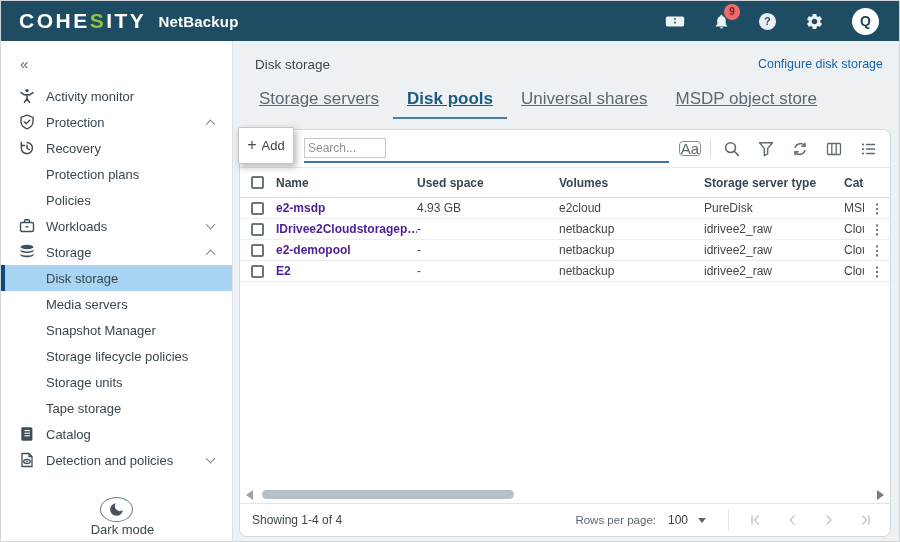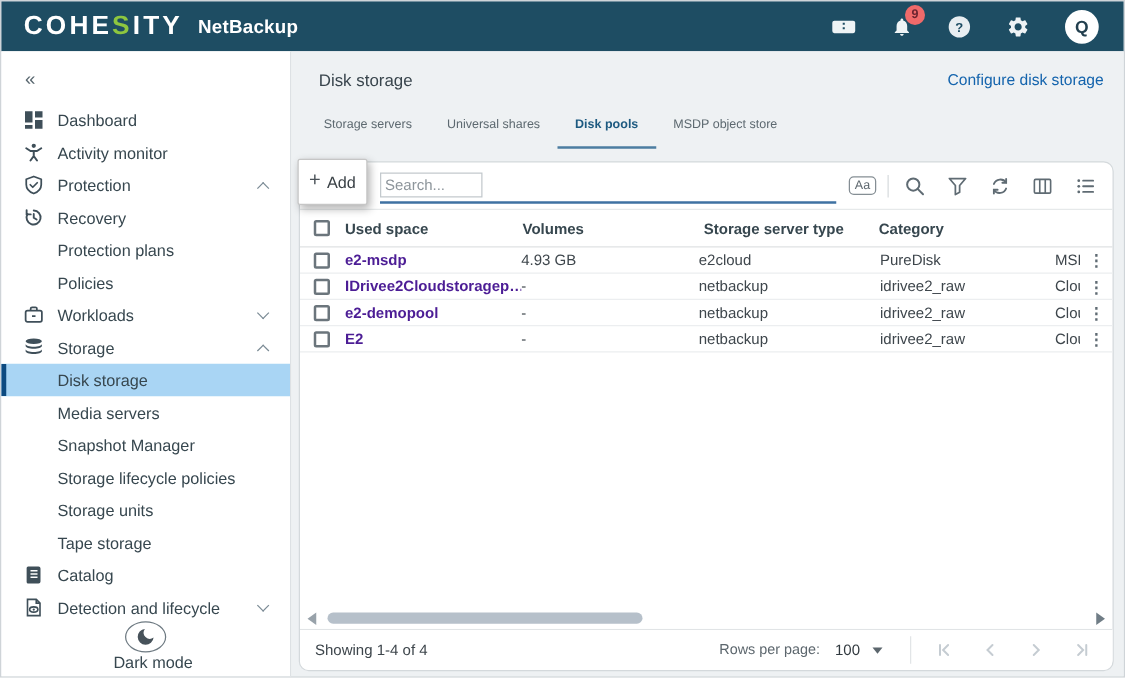--- a/index.html
+++ b/index.html
@@ -35,38 +35,38 @@
   .chev.down { transform: rotate(45deg); margin-top: -3px; }
   .darkmode { position: absolute; bottom: 6px; left: 0; right: 0; height: 40px; display: flex; align-items: center; padding-left: 12px; cursor: pointer; flex-direction: column; }
   .moon-btn { width: 33px; height: 33px; border: 1px solid #6e7a82; border-radius: 50%; display: flex; align-items: center; justify-content: center; color: #47525a; margin-right: 12px; }
   .darkmode-label { font-size: 13px; color: #37474f; }
   
   .content { flex: 1; display: flex; flex-direction: column; min-width: 0; background: #eef1f3; }
   .title-row { display: flex; align-items: center; padding: 12px 16px 0 22px; height: 34px; }
   .page-title { font-size: 13.5px; color: #39454d; }
   .configure-link { margin-left: auto; font-size: 12.5px; color: #1464ad; cursor: pointer; }
   .tabs-row { display: flex; padding-left: 12px; height: 40px; margin-top: 4px; }
-  .tab { padding: 0 14px; display: flex; align-items: center; font-size: 10px; color: #5d6970; position: relative; cursor: pointer; }
+  .tab { padding: 0 14px; display: flex; align-items: center; font-size: 17px; color: #5d6970; position: relative; cursor: pointer; text-decoration: underline; }
   .tab-active { color: #1d5a80; font-weight: bold; }
   .tab-active::after { content: ''; position: absolute; left: 0; right: 0; bottom: 0; height: 2px; background: #4c7da1; }
   
   .card { margin: 10px 8px 6px 6px; flex: 1; background: #fff; border: 1px solid #d4d9dc; border-radius: 8px;
           position: relative; display: flex; flex-direction: column; min-height: 0; }
   .add-btn { position: absolute; top: -3px; left: -2px; width: 56px; height: 37px; background: #fff;
              border: 1px solid #c6c6c6; border-radius: 2px; box-shadow: 2px 3px 7px rgba(0,0,0,.3);
              display: flex; align-items: center; justify-content: center; gap: 5px; z-index: 5;
              font-size: 13px; color: #3a4146; cursor: pointer; }
   .add-plus { font-size: 16px; color: #4a5258; margin-top: -1px; }
   .toolbar { height: 37px; display: flex; align-items: center; padding: 0 14px 0 64px; flex: none; }
   .search-wrap { flex: 1; align-self: stretch; display: flex; align-items: center; border-bottom: 2px solid #3f72a2; margin: 5px 10px 4px 0; }
   .search-input { border: 1px solid #c3c9cd; background: transparent; font-size: 12px; color: #333;
                   padding: 2px 26px 2px 3px; width: 82px; outline: none; font-family: inherit; }
   .search-input::placeholder { color: #8d959b; opacity: 1; }
   .matchcase { width: 22px; height: 15px; border: 1px solid #858e94; border-radius: 4px; display: flex; align-items: center;
-               justify-content: center; font-size: 10px; color: #5c666d; margin-right: 9px; cursor: pointer; flex: none; }
+               justify-content: center; font-size: 15px; color: #5c666d; margin-right: 9px; cursor: pointer; flex: none; }
   .tb-divider { width: 1px; height: 18px; background: #d8dbde; margin-right: 12px; flex: none; }
   .tool-group { display: flex; align-items: center; gap: 17px; color: #5f6b73; flex: none; }
   .tool-group .icon-btn { width: 17px; }
   
   .thead, .trow { display: flex; align-items: center; flex: none; }
   .thead { height: 31px; border-top: 1px solid #e6e9ea; border-bottom: 1px solid #dfe2e4; font-weight: bold; font-size: 12px; color: #37474f; }
   .trow { height: 21px; border-bottom: 1px solid #eceef0; font-size: 12px; color: #3e464c; }
   .c-cb   { width: 36px; padding-left: 11px; display: flex; align-items: center; flex: none; }
   .c-name { width: 141px; flex: none; overflow: hidden; white-space: nowrap; }
   .c-used { width: 142px; flex: none; }
@@ -134,31 +134,20 @@
   </div>
 </header>
 
 <div class="shell">
 
   <aside class="sidebar">
     <div class="collapse">«</div>
 
     <div class="nav-item">
       <span class="nav-icon">
-          <svg width="16" height="16" viewBox="0 0 16 16" fill="currentColor">
-            <rect x="1" y="1" width="6" height="9"></rect>
-            <rect x="9" y="1" width="6" height="5"></rect>
-            <rect x="1" y="12" width="6" height="3"></rect>
-            <rect x="9" y="8" width="6" height="7"></rect>
-          </svg>
-        </span>
-      <span>Dashboard</span>
-    </div>
-    <div class="nav-item">
-      <span class="nav-icon">
           <svg width="16" height="16" viewBox="0 0 16 16" fill="none" stroke="currentColor" stroke-width="1.6" stroke-linecap="round">
             <circle cx="8" cy="2.6" r="1.7" fill="currentColor" stroke="none"></circle>
             <path d="M2 4.6 L5.4 6.8 M14 4.6 L10.6 6.8 M5.4 6.8 h5.2 M8 6.8 v4 M8 10.8 l-2.6 3.6 M8 10.8 l2.6 3.6"></path>
           </svg>
         </span>
       <span>Activity monitor</span>
     </div>
     <div class="nav-item">
       <span class="nav-icon">
           <svg width="16" height="16" viewBox="0 0 16 16" fill="none" stroke="currentColor" stroke-width="1.4" stroke-linecap="round" stroke-linejoin="round">
@@ -240,21 +229,21 @@
     </div>
     <div class="nav-item">
       <span class="nav-icon">
           <svg width="16" height="16" viewBox="0 0 16 16" fill="none" stroke="currentColor" stroke-width="1.3">
             <path d="M3 1.5 h7 l3 3 V14.5 H3 z"></path>
             <path d="M10 1.5 v3 h3"></path>
             <ellipse cx="8" cy="9.6" rx="3.3" ry="2.1"></ellipse>
             <circle cx="8" cy="9.6" r="0.9" fill="currentColor" stroke="none"></circle>
           </svg>
         </span>
-      <span>Detection and lifecycle</span>
+      <span>Detection and policies</span>
       <span class="chev down"></span>
     </div>
 
     <div class="darkmode">
       <span class="moon-btn">
           <svg width="17" height="17" viewBox="0 0 24 24" fill="currentColor">
             <path d="M21 12.79A9 9 0 1 1 11.21 3 7 7 0 0 0 21 12.79z"></path>
           </svg>
         </span>
       <span class="darkmode-label">Dark mode</span>
@@ -262,22 +251,22 @@
   </aside>
 
   <main class="content">
     <div class="title-row">
       <span class="page-title">Disk storage</span>
       <span class="configure-link">Configure disk storage</span>
     </div>
 
     <div class="tabs-row">
       <div class="tab">Storage servers</div>
+      <div class="tab tab-active">Disk pools</div>
       <div class="tab">Universal shares</div>
-      <div class="tab tab-active">Disk pools</div>
       <div class="tab">MSDP object store</div>
     </div>
 
     <section class="card">
       <button class="add-btn">
         <span class="add-plus">+</span>
         <span>Add</span>
       </button>
 
       <div class="toolbar">
@@ -327,20 +316,21 @@
                 </g>
               </svg>
             </span>
         </div>
       </div>
 
       <div class="thead">
         <span class="c-cb">
             <span class="cb"></span>
           </span>
+        <span class="c-name">Name</span>
         <span class="c-used">Used space</span>
         <span class="c-vol">Volumes</span>
         <span class="c-type">Storage server type</span>
         <span class="c-cat">Category</span>
         <span class="c-act"></span>
       </div>
 
       <div class="trow">
         <span class="c-cb">
             <span class="cb"></span>

